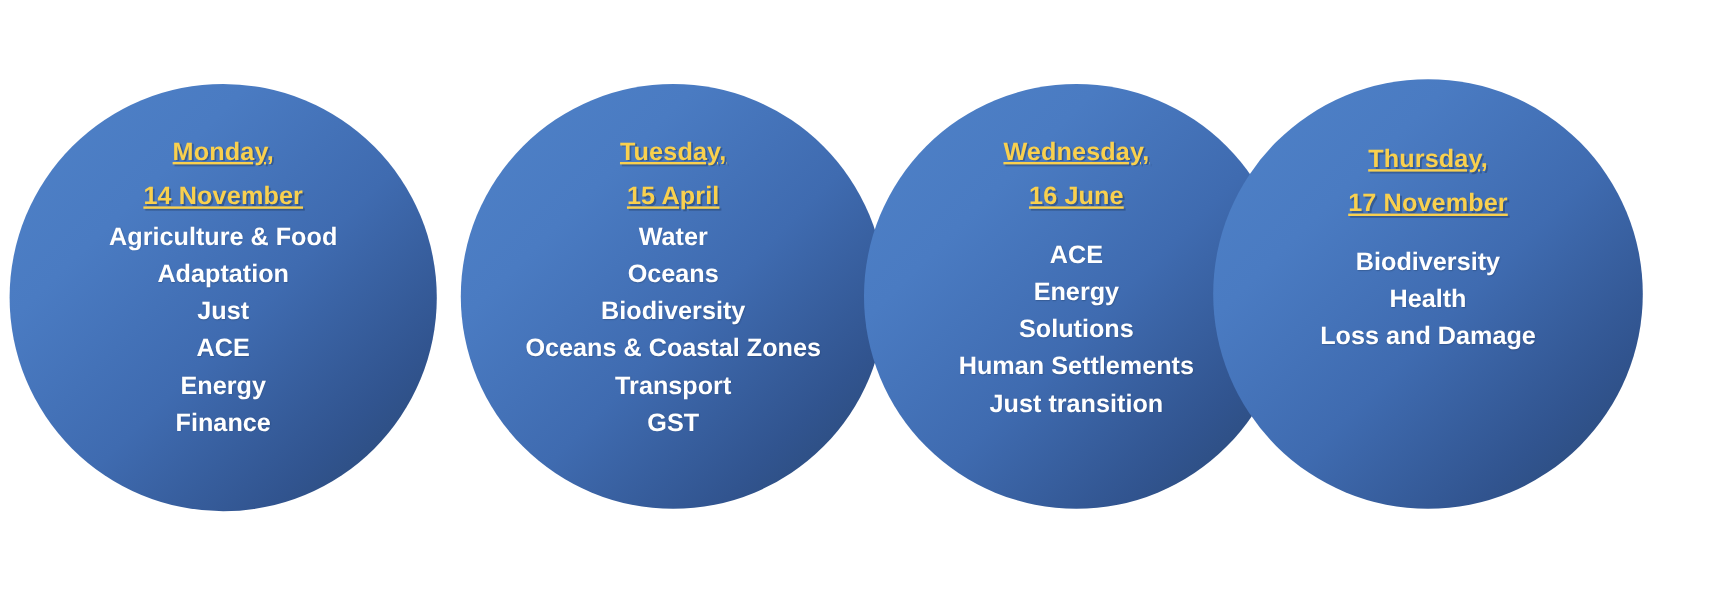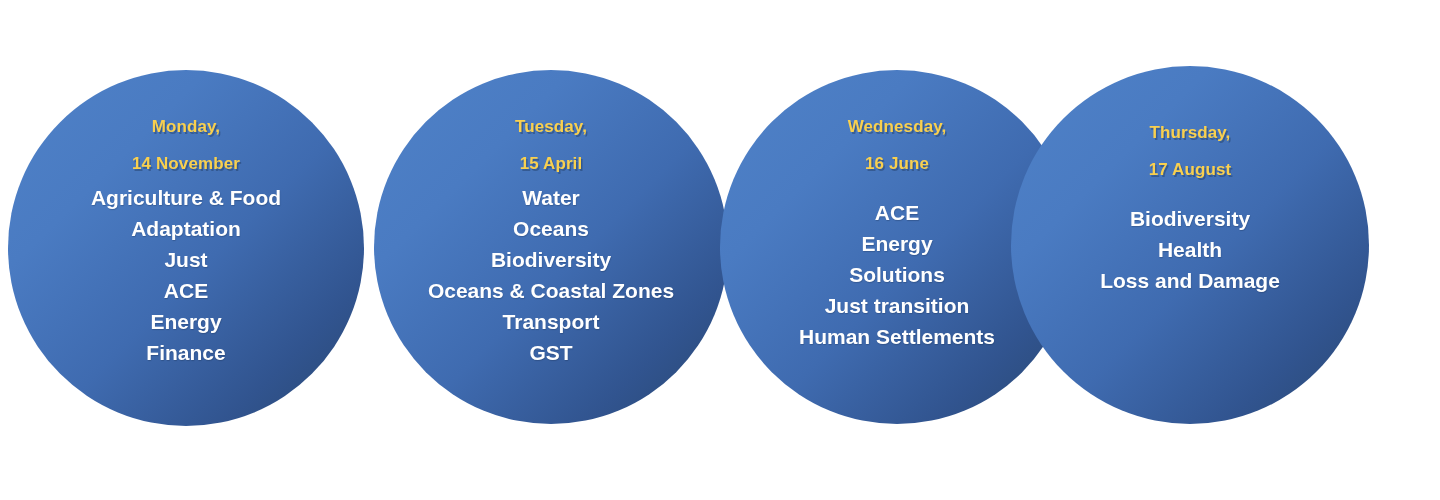--- a/index.html
+++ b/index.html
@@ -31,33 +31,34 @@
     flex-direction: column;
     align-items: center;
     justify-content: flex-start;
     text-align: center;
     background-image: linear-gradient(135deg, #4f82c8 0%, #4a7bc2 28%, #3f6bb0 55%, #31548f 80%, #28466f 100%);
     overflow: hidden;
   }
 
   
   #circle-0 { left: 8px;    top: 70px; width: 356px; height: 356px; }
-  #circle-1 { left: 374px;  top: 70px; width: 354px; height: 354px; }
+  #circle-1 { left: 384px;  top: 70px; width: 354px; height: 354px; }
   #circle-2 { left: 720px;  top: 70px; width: 354px; height: 354px; }
   #circle-3 { left: 1011px; top: 66px; width: 358px; height: 358px; }
 
   .day-title {
     color: #f9d04e;
     font-family: "Liberation Sans", sans-serif;
     font-weight: bold;
-    font-size: 17px;
+    font-size: 21px;
     line-height: 37px;
     letter-spacing: 0.1px;
     text-shadow: 1.5px 1.5px 0 rgba(20, 40, 70, 0.35);
     white-space: nowrap;
+    text-decoration: underline;
   }
 
   .day-title .title-line {
     display: block;
   }
 
   .topic-list {
     list-style: none;
     margin: 0;
     padding: 0;
@@ -133,31 +134,31 @@
   <div class="day-circle" id="circle-2">
     <div class="text-block">
       <div class="day-title">
         <span class="title-line">Wednesday,</span>
         <span class="title-line">16 June</span>
       </div>
       <ul class="topic-list has-gap">
         <li class="topic-item">ACE</li>
         <li class="topic-item">Energy</li>
         <li class="topic-item">Solutions</li>
+        <li class="topic-item">Human Settlements</li>
         <li class="topic-item">Just transition</li>
-        <li class="topic-item">Human Settlements</li>
       </ul>
     </div>
   </div>
 
   <div class="day-circle" id="circle-3">
     <div class="text-block">
       <div class="day-title">
         <span class="title-line">Thursday,</span>
-        <span class="title-line">17 August</span>
+        <span class="title-line">17 November</span>
       </div>
       <ul class="topic-list has-gap">
         <li class="topic-item">Biodiversity</li>
         <li class="topic-item">Health</li>
         <li class="topic-item">Loss and Damage</li>
       </ul>
     </div>
   </div>
 
 </div>

